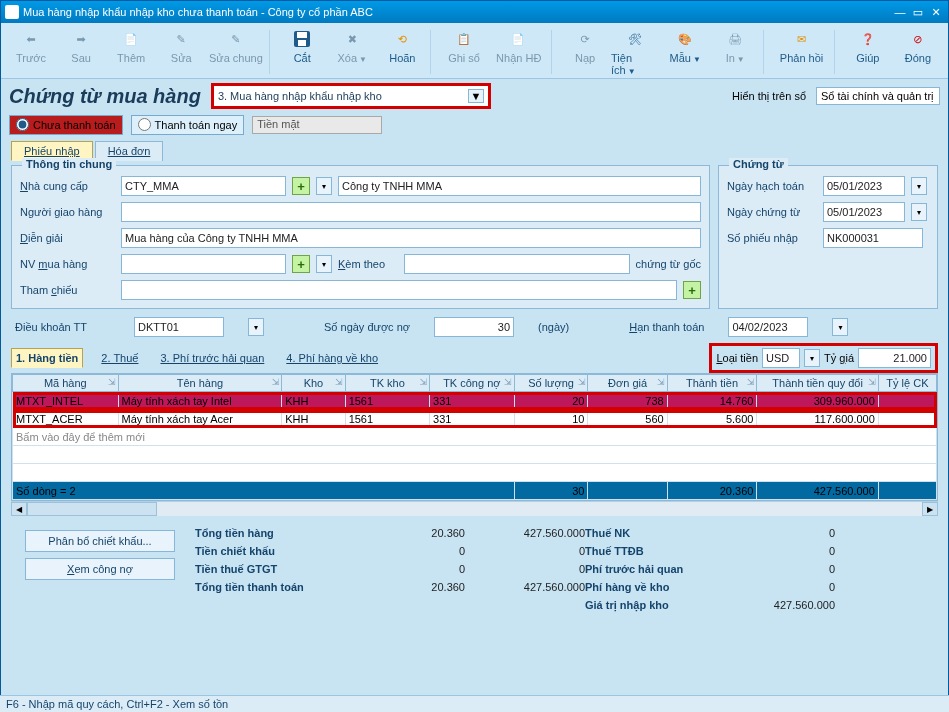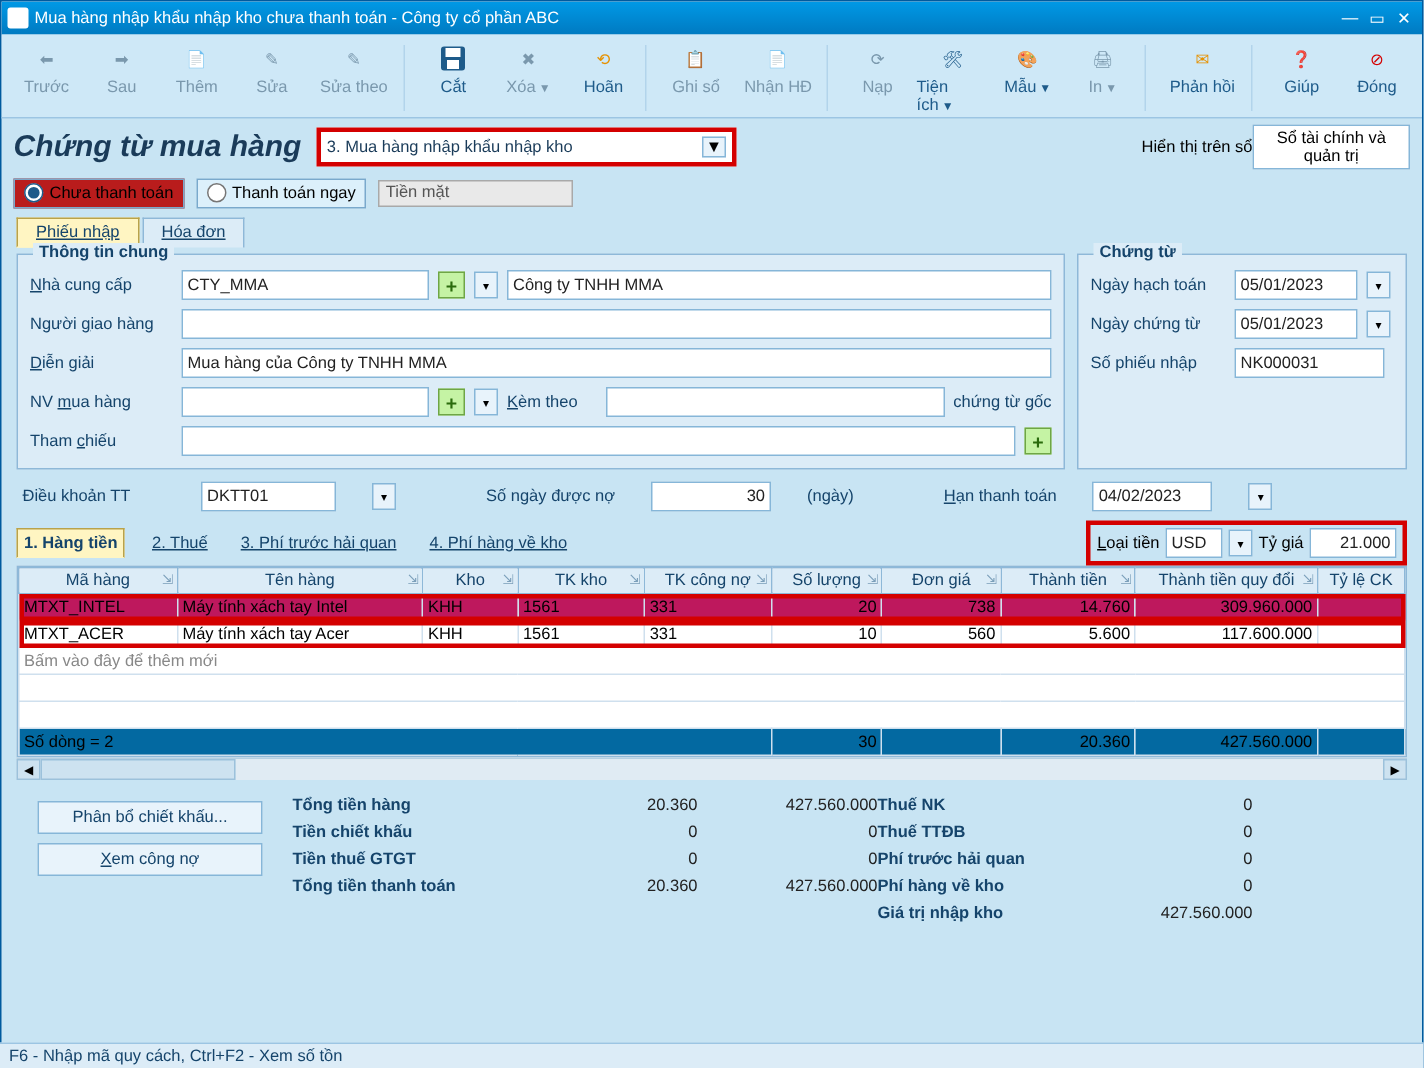--- a/index.html
+++ b/index.html
@@ -21,22 +21,22 @@
 .ribbtn.dis { color:#7a98ad; }
 .arrow-down { font-size:8px; margin-left:2px; }
 .ribspacer { width:6px; border-left:1px solid #b2d4eb; margin:4px 2px; }
 
 
 .hdrrow { display: flex; align-items: center; padding: 4px 8px; gap: 10px; }
 .hdrrow h1 { font-size: 20px; font-weight: bold; color: #1a3b59; font-style: italic; }
 .big-select { border: 3px solid #d40000; background:#fff; display:flex; align-items:center; padding:2px 4px; width:280px; height:26px; }
 .big-select .txt { flex:1; color:#1a3b59; }
 .big-select .dd { width:16px; text-align:center; background:#e8f3fb; border:1px solid #86b6d8; }
-.rightsel { margin-left:auto; display:flex; align-items:center; gap:0;text-align:center; }
-.rightsel .sel { border:1px solid #86b6d8; background:#fff; padding:2px 4px; width:105px; display:flex; }
+.rightsel { margin-left:auto; display:flex; align-items:center; gap:10px; }
+.rightsel .sel { border:1px solid #86b6d8; background:#fff; padding:2px 4px; width:124px; display:flex; }
 
 
 .radiorow { display:flex; align-items:center; gap:8px; padding:2px 8px 4px; }
 .radiobox { border:1px solid #7aa9cc; padding:2px 6px 3px; display:flex; align-items:center; gap:4px; background:#dcf0fb; }
 .radiobox.sel { background:#b91c1c; }
 .radiobox input { accent-color:#1e5b8a; }
 .graybox { border:1px solid #a9a9a9; background:#e9e9e9; width:130px; height:18px; padding:1px 4px; color:#555; }
 
 
 .subtabs { display:flex; padding-left:10px; gap:2px; margin-top:2px; }
@@ -129,21 +129,21 @@
   <div class="ribbtn dis">
       <span class="ic">📄</span>
       <span class="lbl">Thêm</span>
     </div>
   <div class="ribbtn dis">
       <span class="ic">✎</span>
       <span class="lbl">Sửa</span>
     </div>
   <div class="ribbtn dis wide">
       <span class="ic">✎</span>
-      <span class="lbl">Sửa theo</span>
+      <span class="lbl">Sửa chung</span>
     </div>
   <div class="ribspacer"></div>
   <div class="ribbtn">
       <span class="ic">
         <svg width="20" height="20">
           <rect x="2" y="2" width="16" height="16" fill="#1e5b8a" rx="2"></rect>
           <rect x="5" y="3" width="10" height="6" fill="#fff"></rect>
           <rect x="6" y="11" width="8" height="6" fill="#fff"></rect>
         </svg>
       </span>
@@ -300,21 +300,21 @@
 <div class="gridtabs">
   <div class="gt active"><span>1. Hàng tiền</span></div>
   <div class="gt"><u>2. Thuế</u></div>
   <div class="gt"><u>3. Phí trước hải quan</u></div>
   <div class="gt"><u>4. Phí hàng về kho</u></div>
   <div class="rate">
     <span><u>L</u>oại tiền</span>
     <input class="inp" style="width: 38px;" value="USD">
     <span class="ddbtn">▾</span>
     <span>Tỷ <u>g</u>iá</span>
-    <input class="inp num" style="width: 58px; text-align: right;" value="21.000">
+    <input class="inp num" style="width: 73px; text-align: right;" value="21.000">
   </div>
 </div>
 
 <div class="grid">
   <table>
     <colgroup>
       <col style="width:100px">
         <col style="width:155px">
         <col style="width:60px">
         <col style="width:80px">

